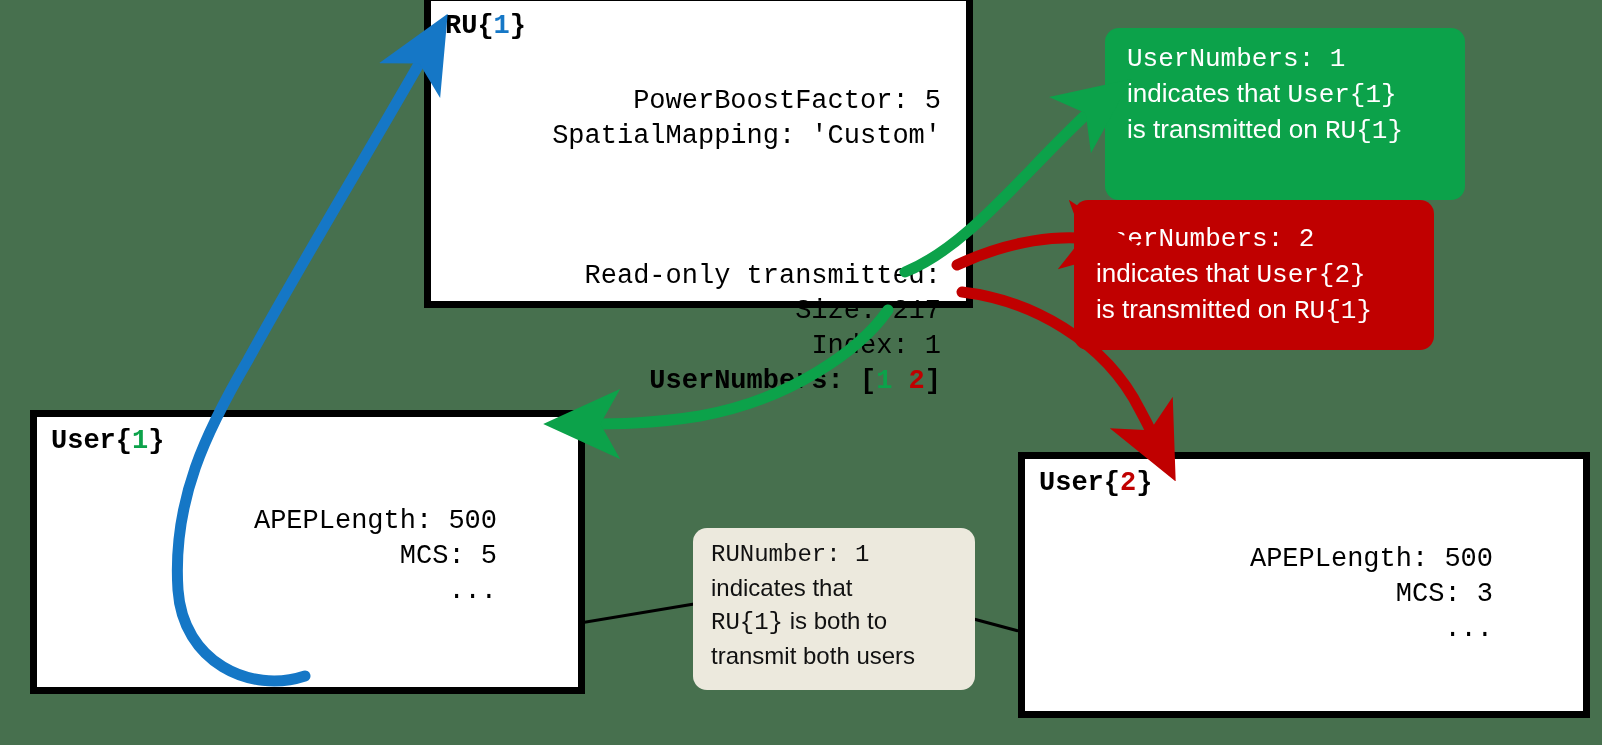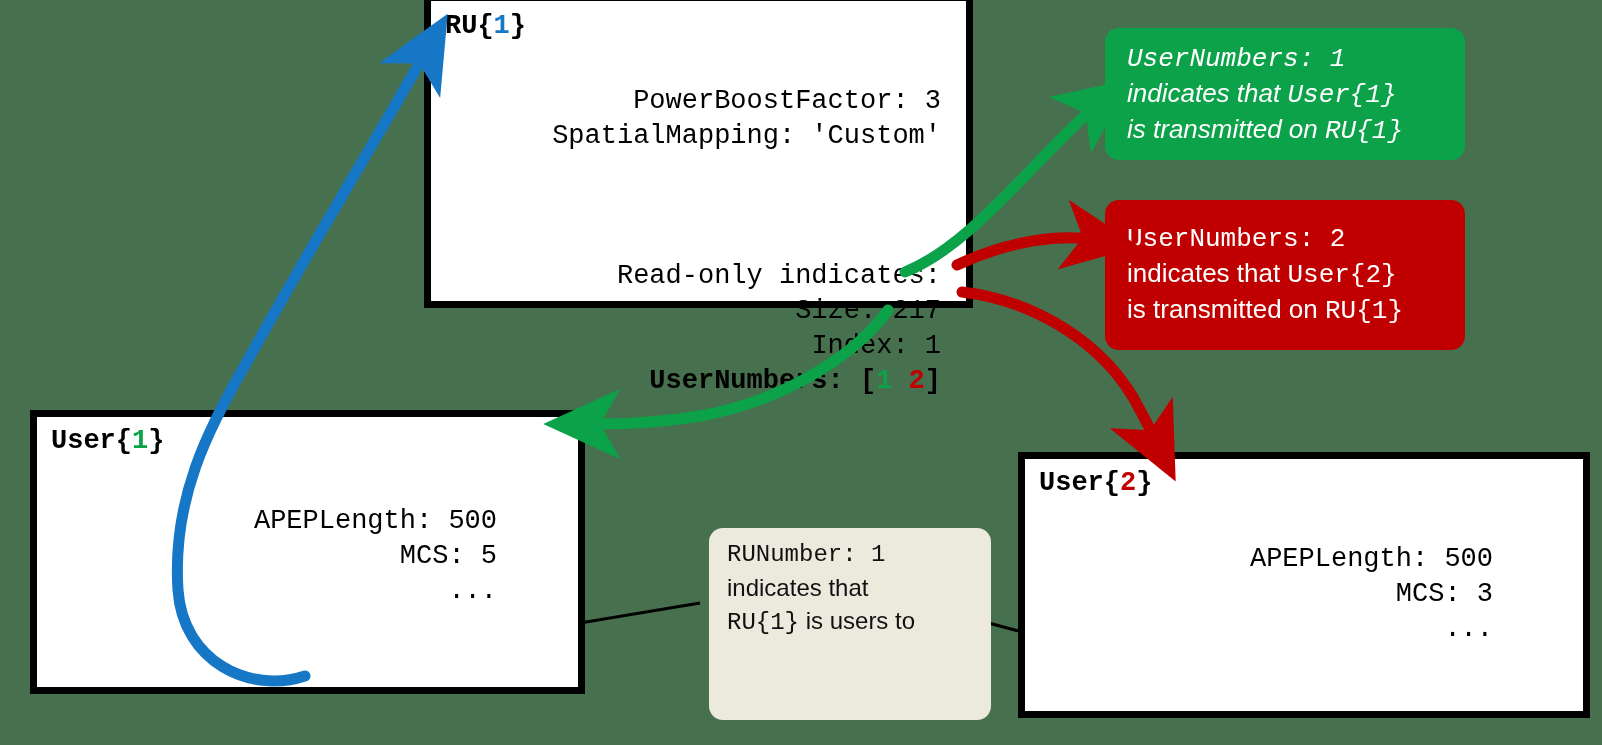--- a/index.html
+++ b/index.html
@@ -66,32 +66,31 @@
     box-sizing:border-box;
     z-index:4;
     font-size:26px;
     line-height:34px;
   }
   .callout .ln{display:block;white-space:nowrap;}
   .mono{font-family:"Liberation Mono","DejaVu Sans Mono",monospace;}
   .sans{font-family:"Liberation Sans",sans-serif;}
 
   #cal-green{
-    left:1105px;top:28px;width:360px;height:132px;
+    left:1105px;top:28px;width:360px;height:172px;
     background:#0CA24A;color:#ffffff;
     padding:14px 0 0 22px;
-    font-style:italic;
   }
   #cal-red{
-    left:1105px;top:200px;width:360px;height:150px;
+    left:1074px;top:200px;width:360px;height:150px;
     background:#C00000;color:#ffffff;
     padding:22px 0 0 22px;
   }
   #cal-beige{
-    left:709px;top:528px;width:282px;height:192px;
+    left:693px;top:528px;width:282px;height:162px;
     background:#ECE9DD;color:#111111;
     padding:10px 0 0 18px;
     font-size:24px;line-height:33px;
   }
 
   
   #arrows{position:absolute;left:0;top:0;width:1602px;height:745px;}
   #arrows.behind{z-index:2;}
   #arrows.front{z-index:6;}
   .dot{fill:#000;}
@@ -121,24 +120,24 @@
     </g>
     <g>
       <line class="leader" x1="1232" y1="688" x2="940" y2="610"></line>
       <circle class="dot" cx="1233" cy="688" r="8"></circle>
     </g>
   </svg>
 
   <div class="propbox" id="ru1">
     <div class="title"><span>RU{</span><span class="num-blue">1</span><span>}</span></div>
     <div class="rows">
-      <span class="ln">PowerBoostFactor: 3</span>
+      <span class="ln">PowerBoostFactor: 5</span>
       <span class="ln">SpatialMapping: 'Custom'</span>
       <span class="blank"></span>
-      <span class="ln">Read-only indicates:</span>
+      <span class="ln">Read-only transmitted:</span>
       <span class="ln">Size: 217</span>
       <span class="ln">Index: 1</span>
       <span class="ln"><span class="bold">UserNumbers:</span><span class="bold"> [</span><span class="num-green">1</span><span> </span><span class="num-red">2</span><span class="bold">]</span></span>
     </div>
   </div>
 
   <div class="propbox" id="user1">
     <div class="title"><span>User{</span><span class="num-green">1</span><span>}</span></div>
     <div class="rows">
       <span class="ln">APEPLength: 500</span>
@@ -183,16 +182,17 @@
 
   <div class="callout" id="cal-red">
     <span class="ln mono">UserNumbers: 2</span>
     <span class="ln"><span class="sans">indicates that </span><span class="mono">User{2}</span></span>
     <span class="ln"><span class="sans">is transmitted on </span><span class="mono"> RU{1}</span></span>
   </div>
 
   <div class="callout" id="cal-beige">
     <span class="ln mono">RUNumber: 1</span>
     <span class="ln sans">indicates that</span>
-    <span class="ln"><span class="mono">RU{1}</span><span class="sans"> is users to</span></span>
+    <span class="ln"><span class="mono">RU{1}</span><span class="sans"> is both to</span></span>
+    <span class="ln sans">transmit both users</span>
   </div>
 
 </div>
 
 </body></html>

